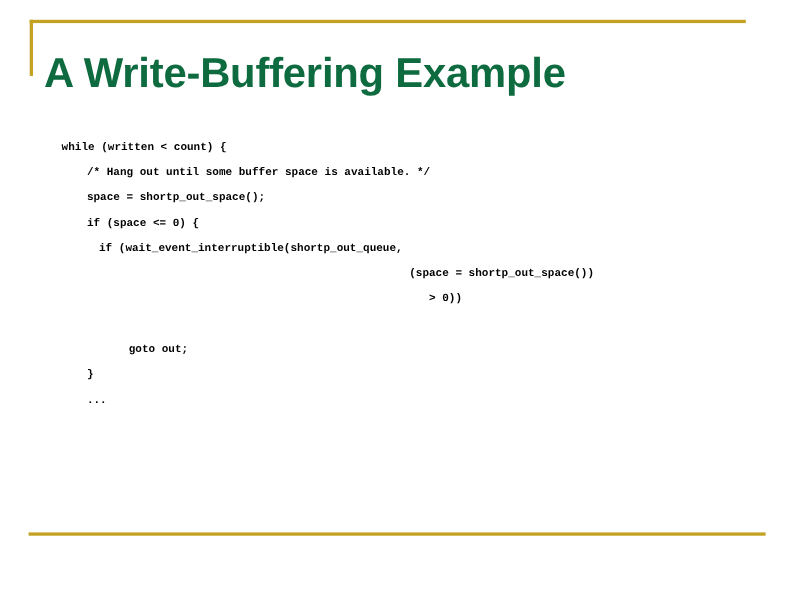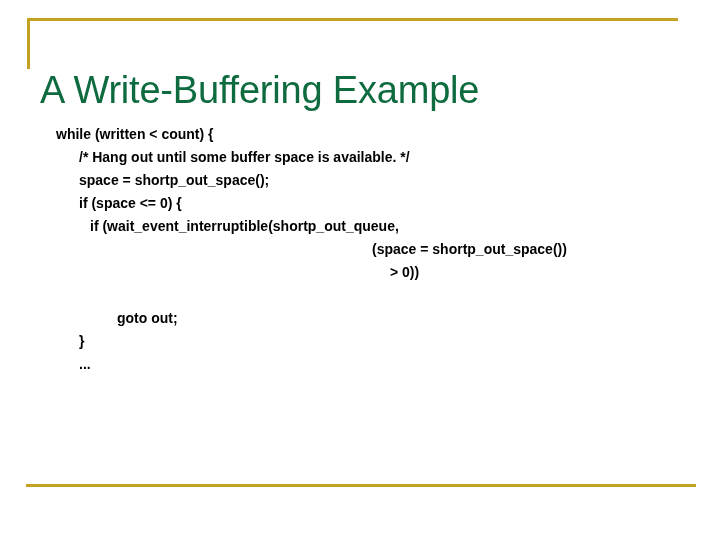--- a/index.html
+++ b/index.html
@@ -43,38 +43,38 @@
     top: 484px;
     width: 670px;
     height: 3px;
     background: #c3a122;
   }
 
   
   .title {
     position: absolute;
     left: 40px;
-    top: 41px;
+    top: 18px;
     font-family: "Liberation Sans", sans-serif;
     font-size: 38px;
-    font-weight: normal;
+    font-weight: bold;
     color: #0d6b3f;
     letter-spacing: -0.2px;
     white-space: nowrap;
     line-height: 48px;
   }
 
   
   .code-block {
     position: absolute;
     left: 0px;
     top: 123px;
     width: 592px;
-    font-family: Liberation Sans, sans-serif;
-    font-size: 14px;
+    font-family: Liberation Mono, monospace;
+    font-size: 10px;
     font-weight: bold;
     color: #000000;
     line-height: 23px;
     white-space: pre;
   }
   .code-line {
     height: 23px;
     white-space: pre;
   }
   .code-line.blank {

